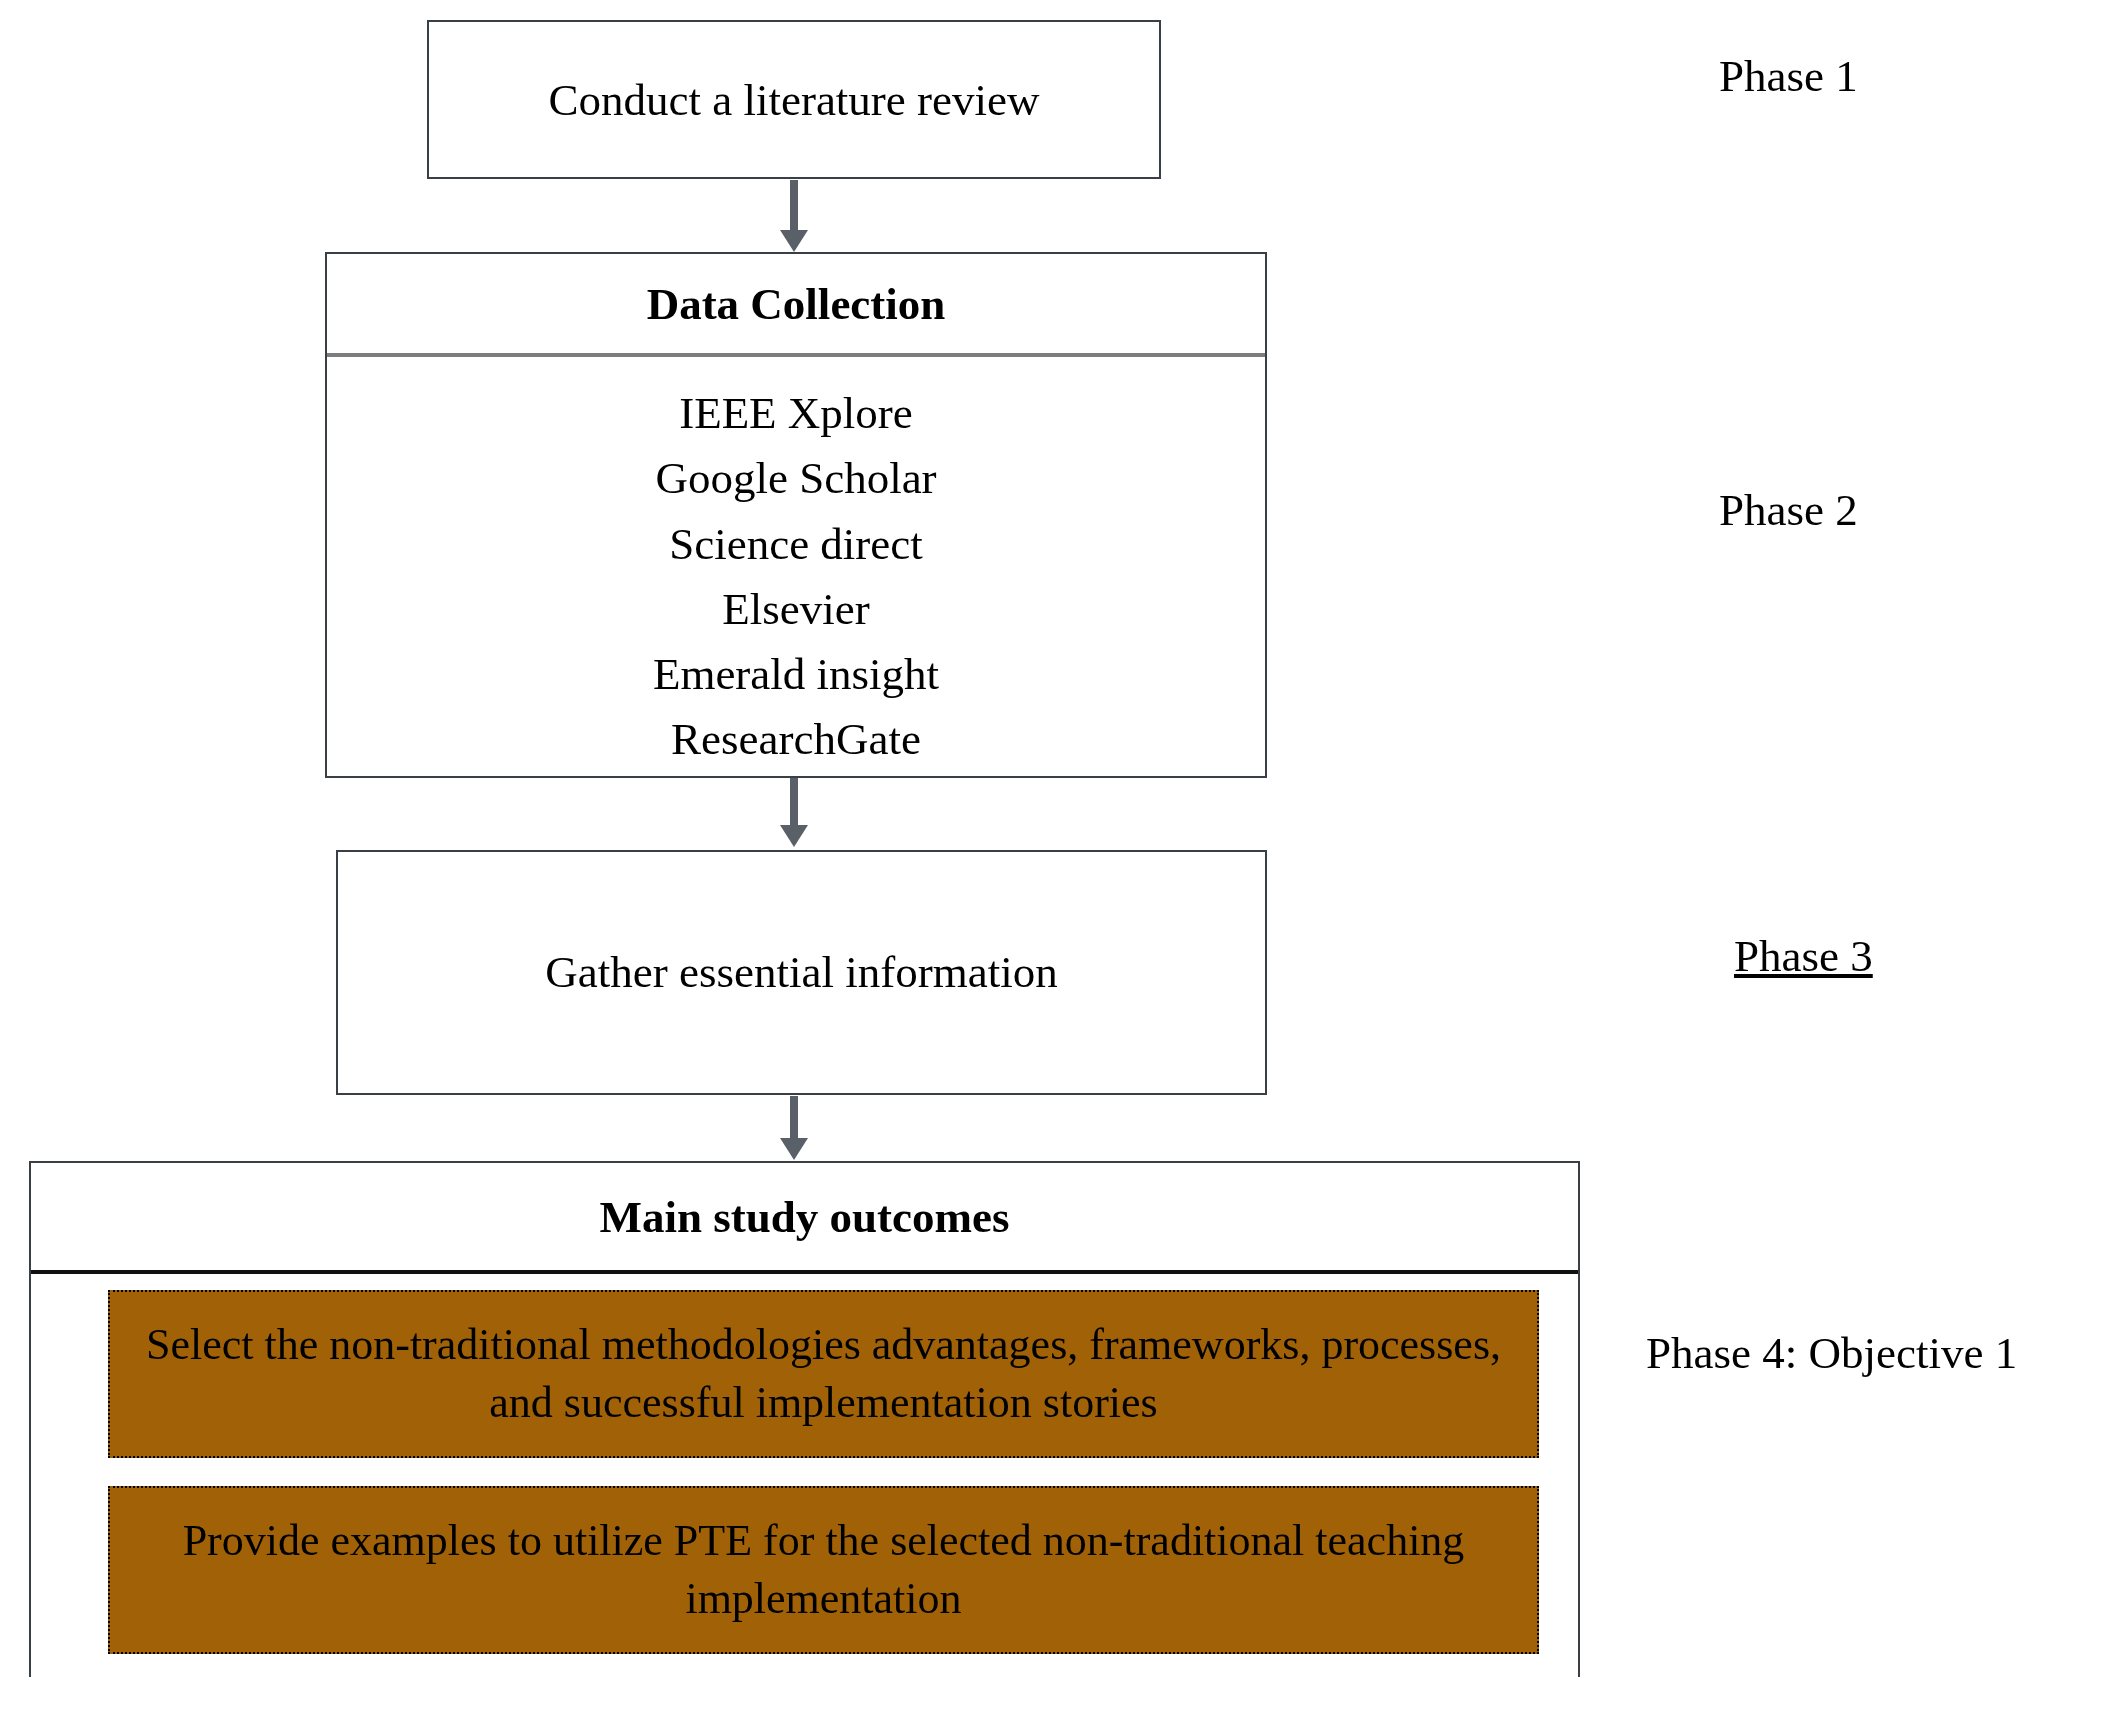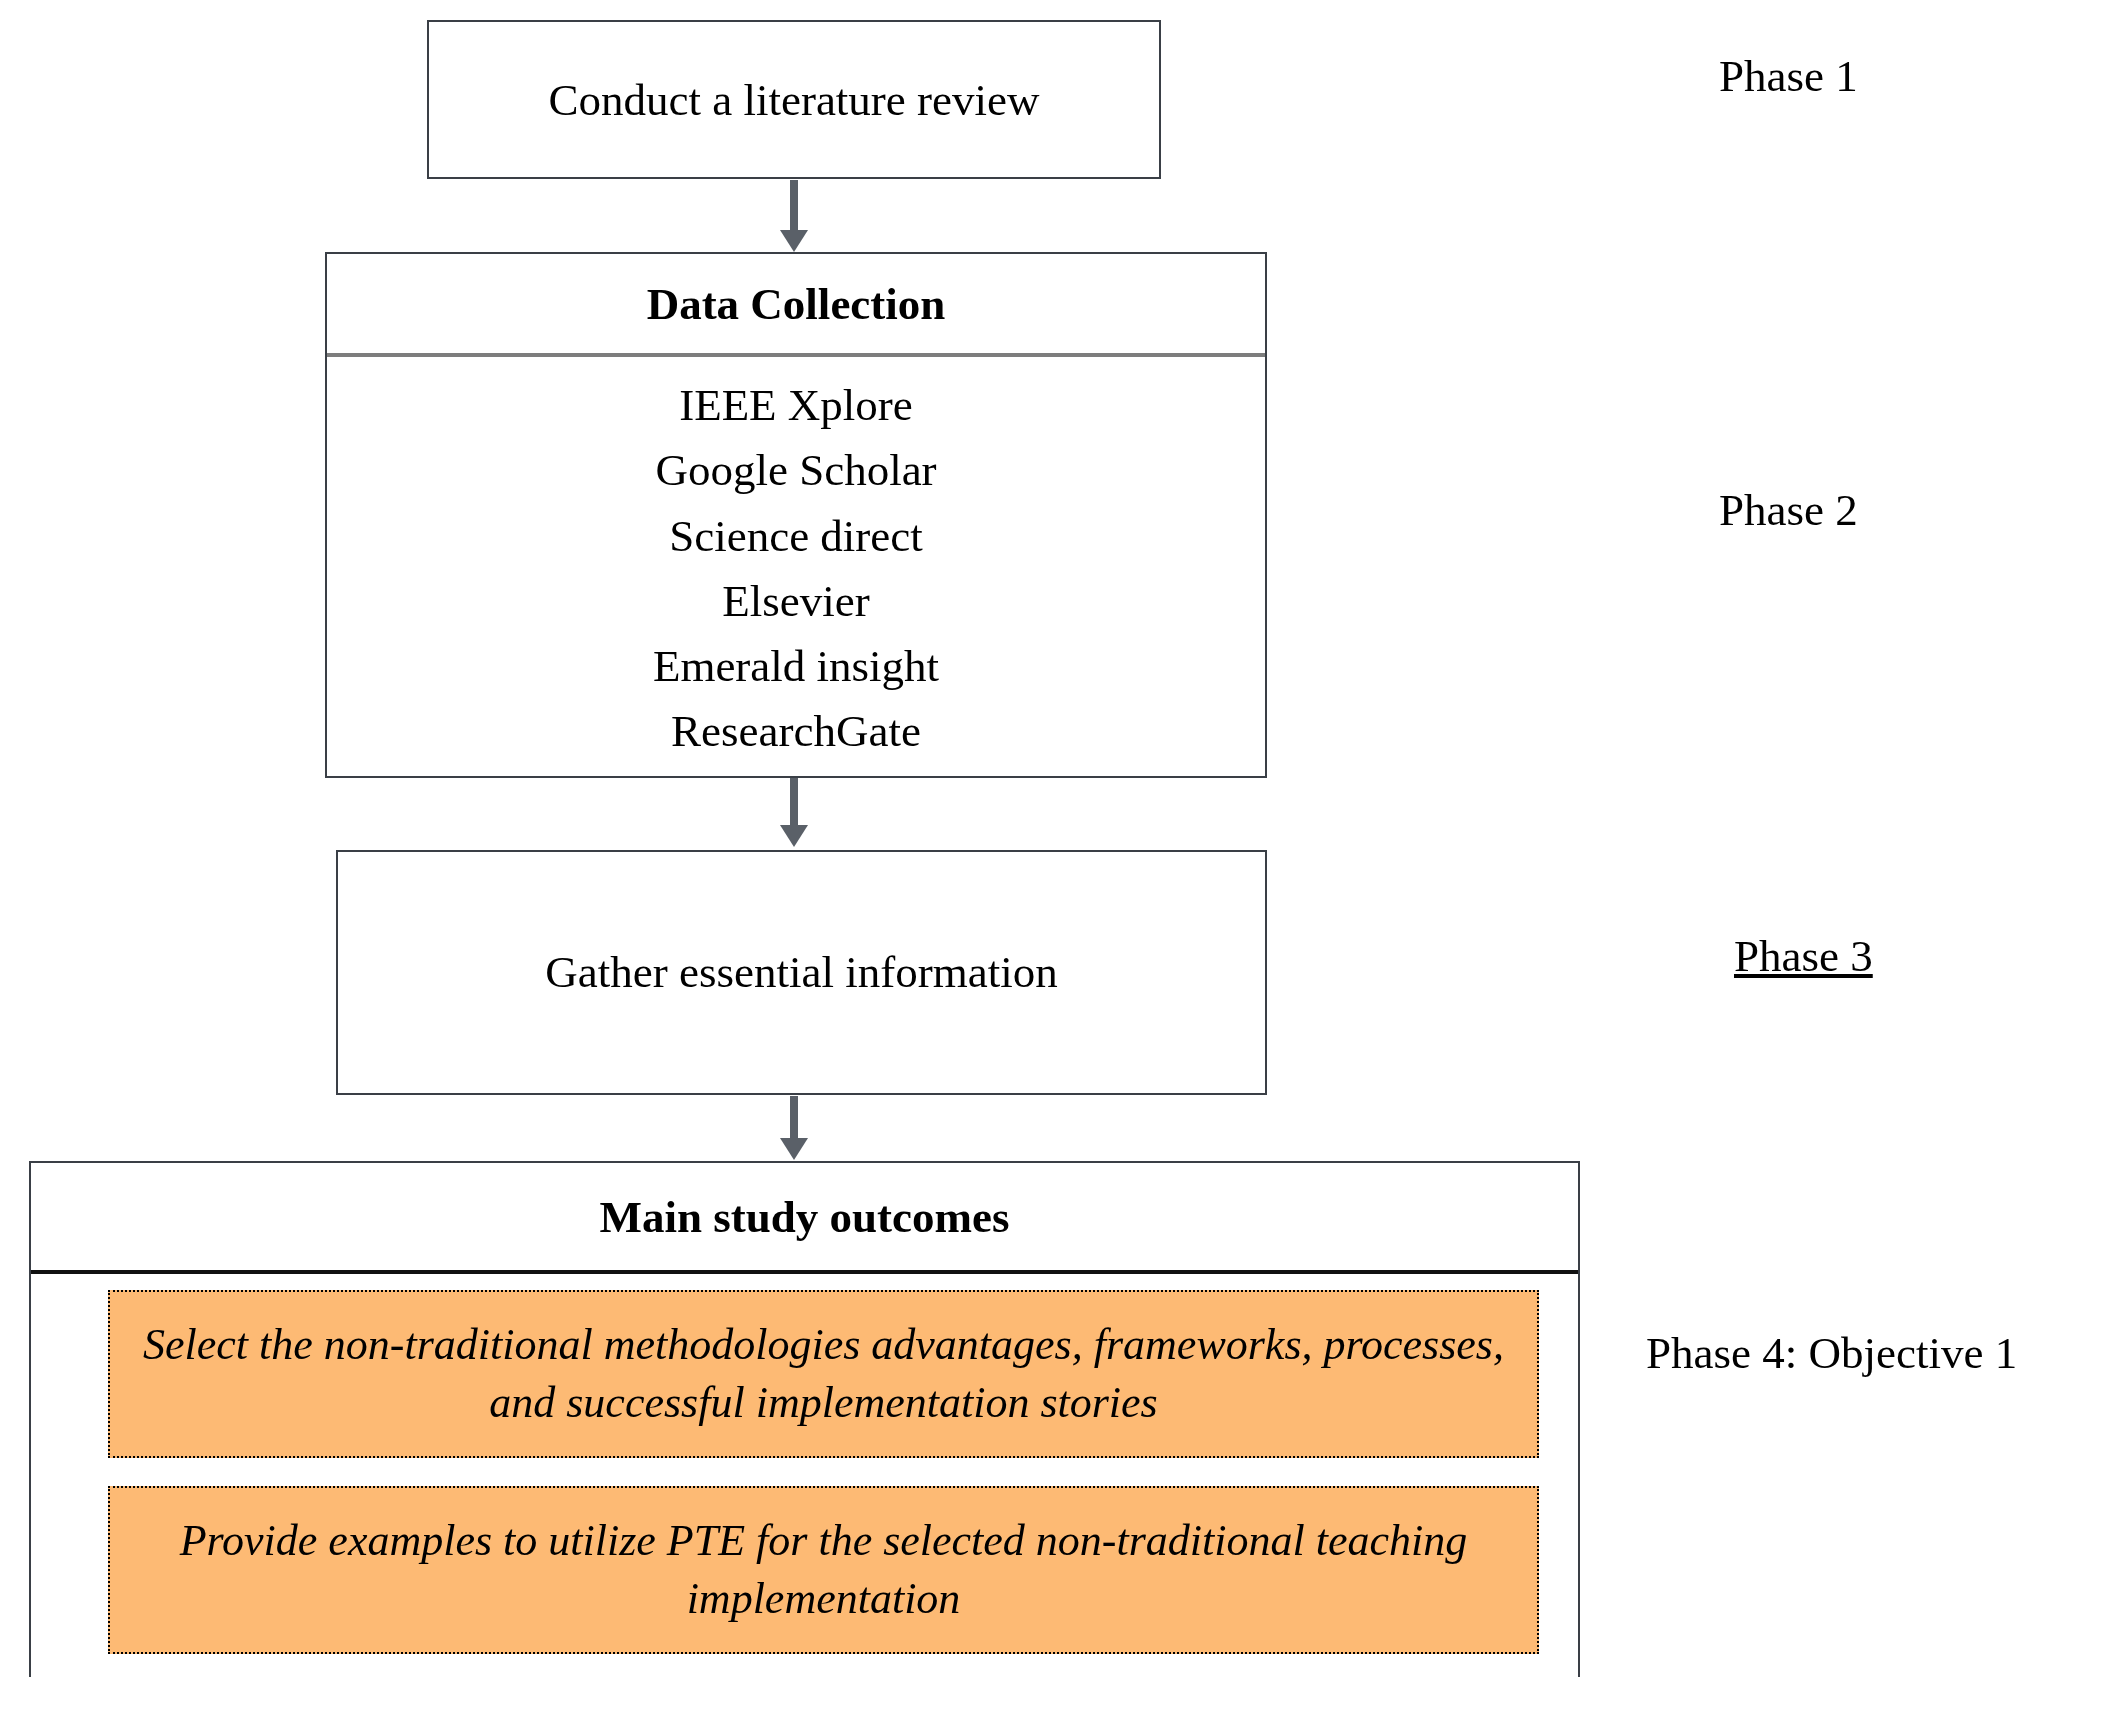--- a/index.html
+++ b/index.html
@@ -67,21 +67,21 @@
     align-items: center;
     justify-content: center;
     border-bottom: 4.4px solid #7d7d7d;
   }
   .source-list {
     flex: 1;
     display: flex;
     flex-direction: column;
     align-items: center;
     justify-content: flex-start;
-    padding-top: 16px;
+    padding-top: 24px;
   }
   .source-item {
     font-size: 45px;
     line-height: 1.45;
     text-align: center;
     color: #000000;
   }
 
   
   #box-gather {
@@ -110,25 +110,24 @@
   .outcomes-body {
     flex: 1;
     position: relative;
   }
   .objective-box {
     position: absolute;
     left: 77px;
     width: 1431px;
     border: 2.9px dotted #000000;
     box-sizing: border-box;
-    background: #fdba74;
-    display: flex;
-    align-items: center;
-    justify-content: center;
-    font-style: italic;
+    background: #a16207;
+    display: flex;
+    align-items: center;
+    justify-content: center;
   }
   #objective-box-1 { top: 16px;  height: 168px; }
   #objective-box-2 { top: 212px; height: 168px; }
   .objective-text {
     font-size: 44px;
     line-height: 1.32;
     text-align: center;
     color: #000000;
     padding: 0 19px;
   }

